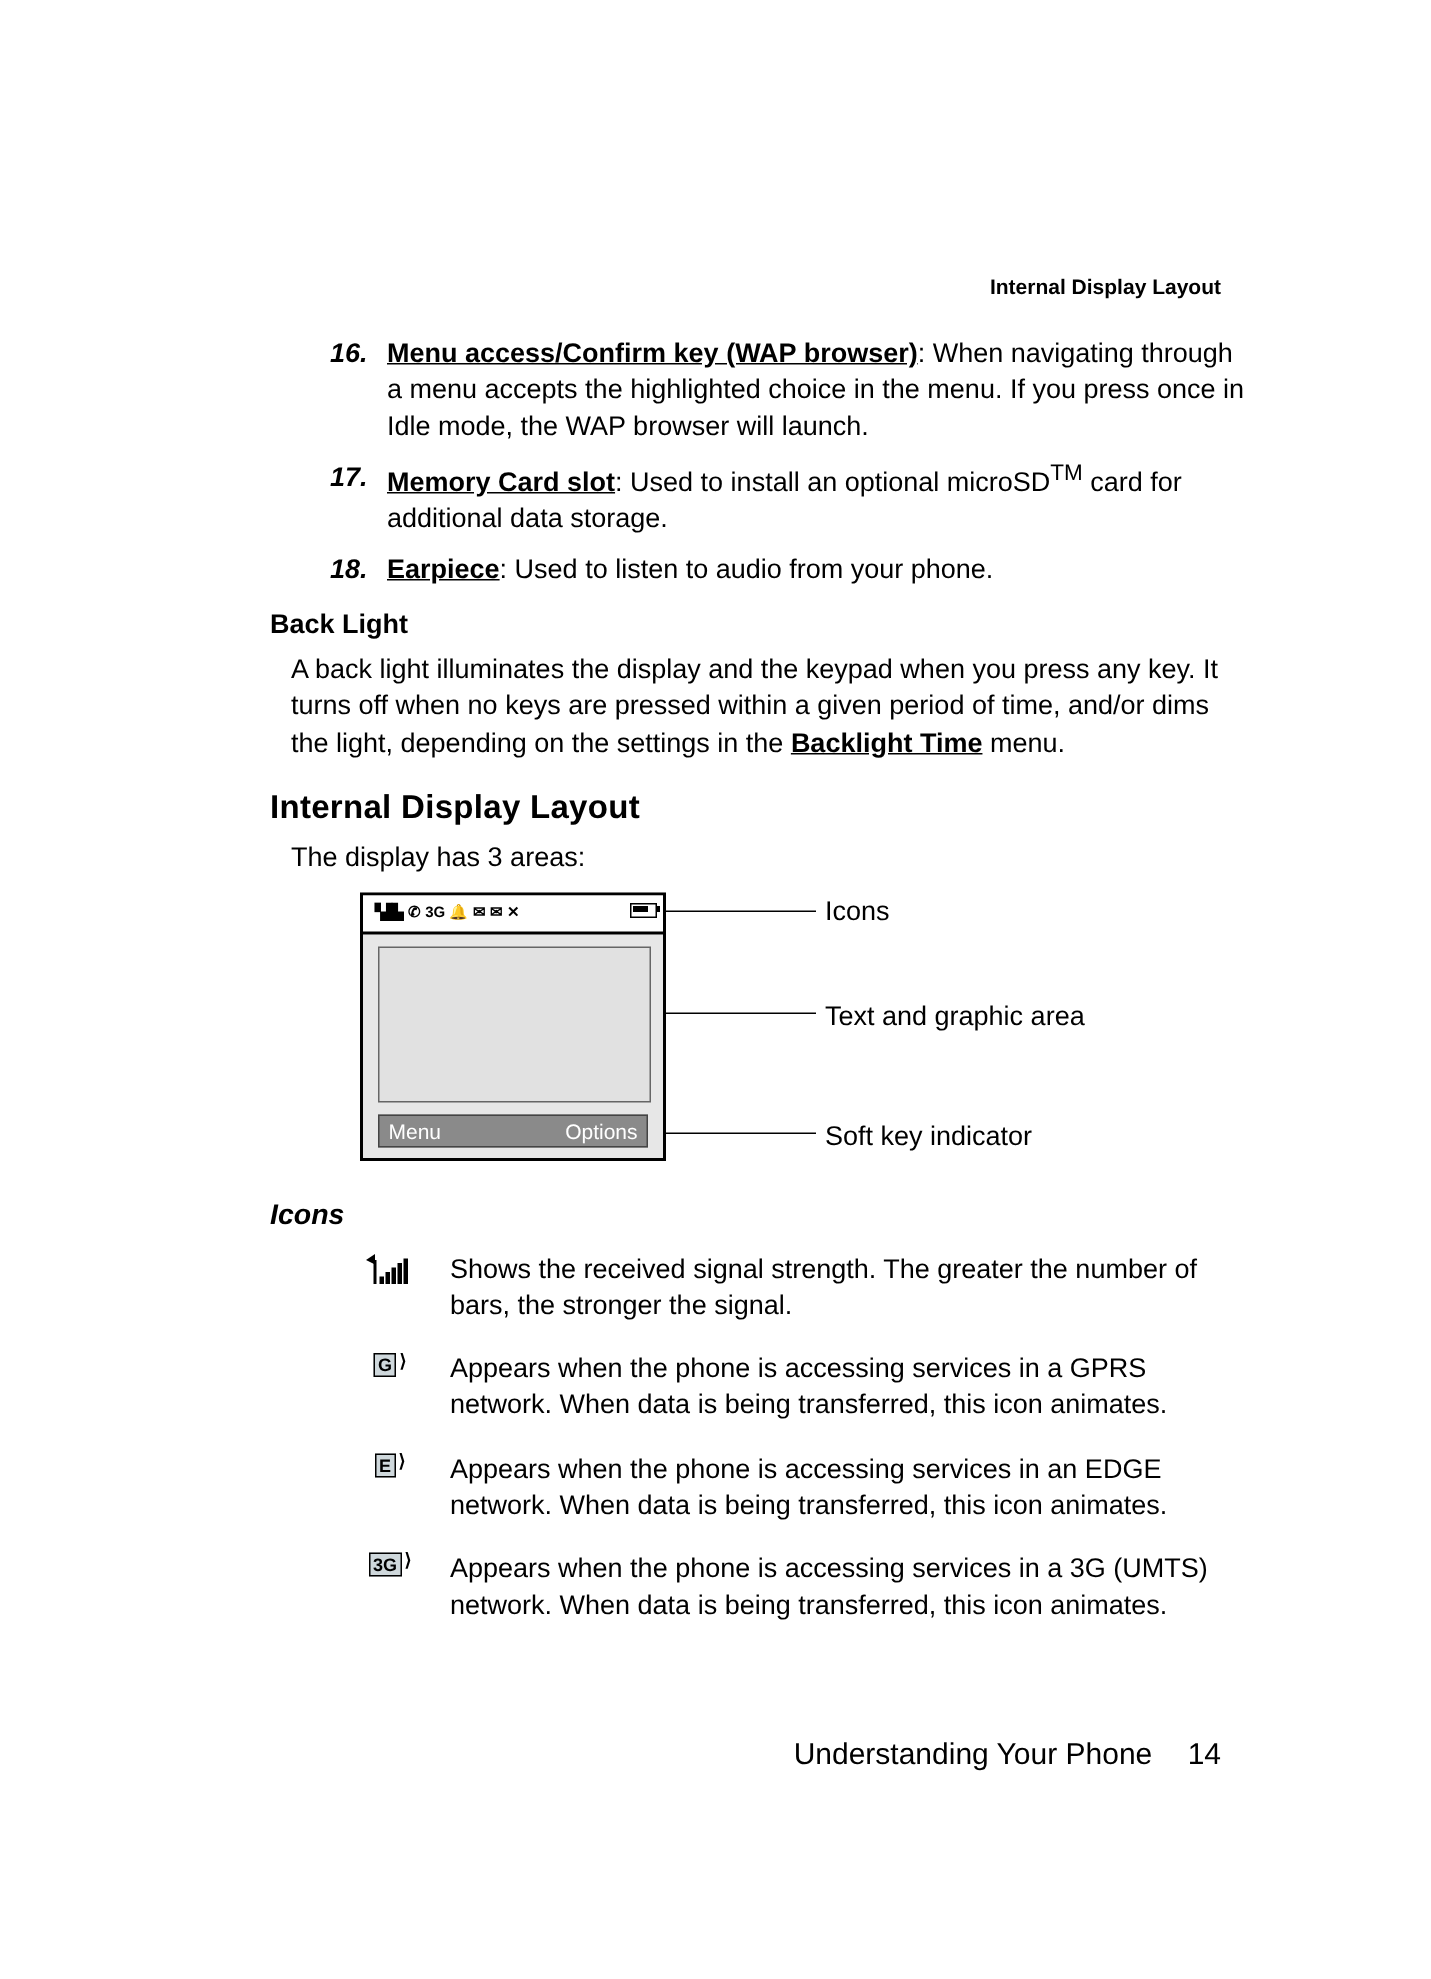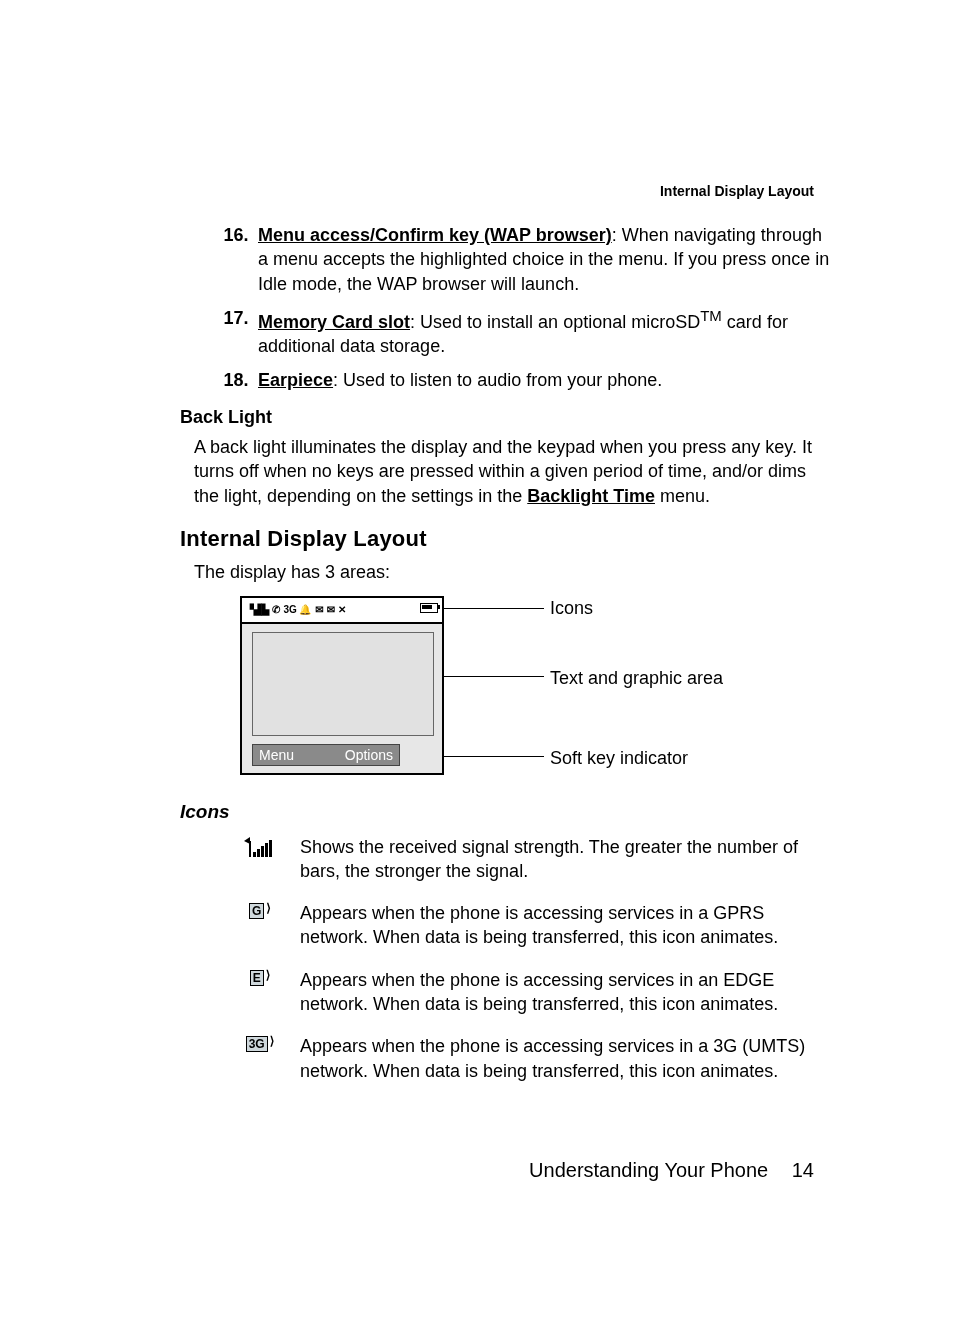--- a/index.html
+++ b/index.html
@@ -32,22 +32,23 @@
   }
   .list-item {
     display: flex;
     margin-bottom: 10px;
     margin-left: 40px;
   }
   .list-num {
     width: 32px;
     flex: 0 0 32px;
     font-weight: bold;
-    text-align: center;
+    text-align: left;
     padding-right: 6px;
+    font-style: italic;
   }
   .list-body { flex: 1; }
   .bold { font-weight: bold; text-decoration: underline; }
   .sup { font-size: 15px; vertical-align: super; }
   .sub-head {
     font-weight: bold;
     margin-top: 12px;
     margin-bottom: 6px;
   }
   .body-para {
@@ -101,21 +102,21 @@
   .main-area {
     position: absolute;
     left: 10px; top: 34px;
     width: 180px; height: 102px;
     background: #e1e1e1;
     border: 1px solid #666;
   }
   .softkeys {
     position: absolute;
     left: 10px; bottom: 7px;
-    width: 148px; height: 22px;
+    width: 180px; height: 22px;
     background: #8a8a8a;
     border: 1px solid #444;
     color: #fff;
     font-size: 14px;
     display: flex;
     justify-content: space-between;
     align-items: center;
     padding: 0 6px;
     box-sizing: border-box;
   }

